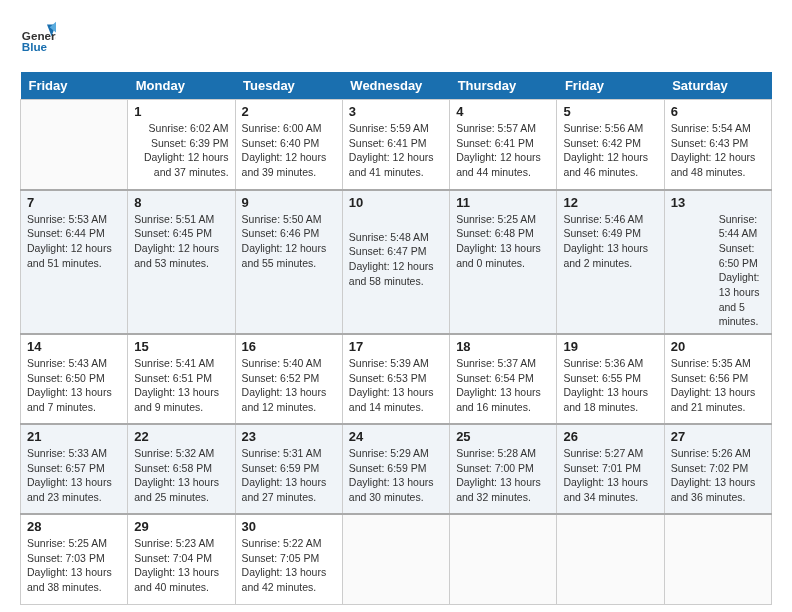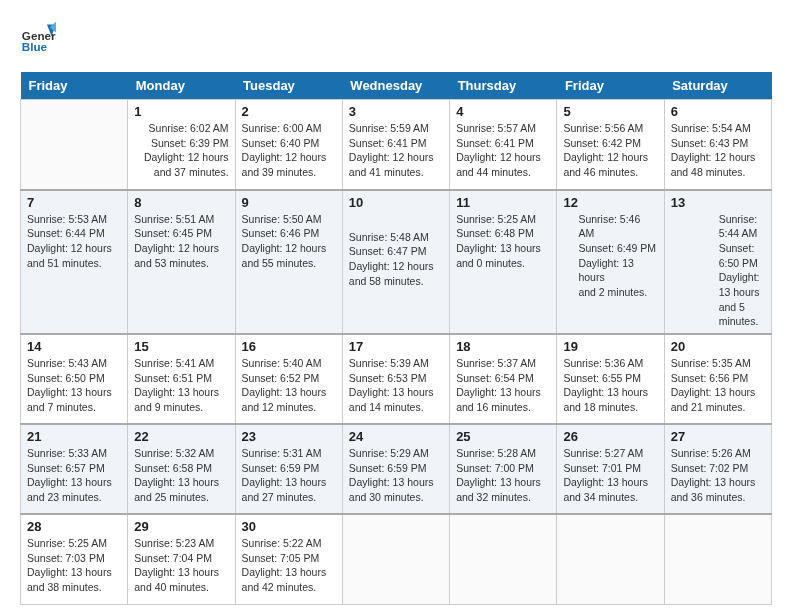--- a/index.html
+++ b/index.html
@@ -180,21 +180,21 @@
         </td>
         <td>
           <div class="day-number">11</div>
           <div class="day-info" style="white-space: pre-line;">Sunrise: 5:25 AM
 Sunset: 6:48 PM
 Daylight: 13 hours
 and 0 minutes.</div>
         </td>
         <td>
           <div class="day-number">12</div>
-          <div class="day-info" style="white-space: pre-line; margin-left: 15px;">Sunrise: 5:46 AM
+          <div class="day-info" style="white-space: pre-line;">Sunrise: 5:46 AM
 Sunset: 6:49 PM
 Daylight: 13 hours
 and 2 minutes.</div>
         </td>
         <td>
           <div class="day-number">13</div>
           <div class="day-info" style="white-space: pre-line; margin-left: 48px;">Sunrise: 5:44 AM
 Sunset: 6:50 PM
 Daylight: 13 hours
 and 5 minutes.</div>

